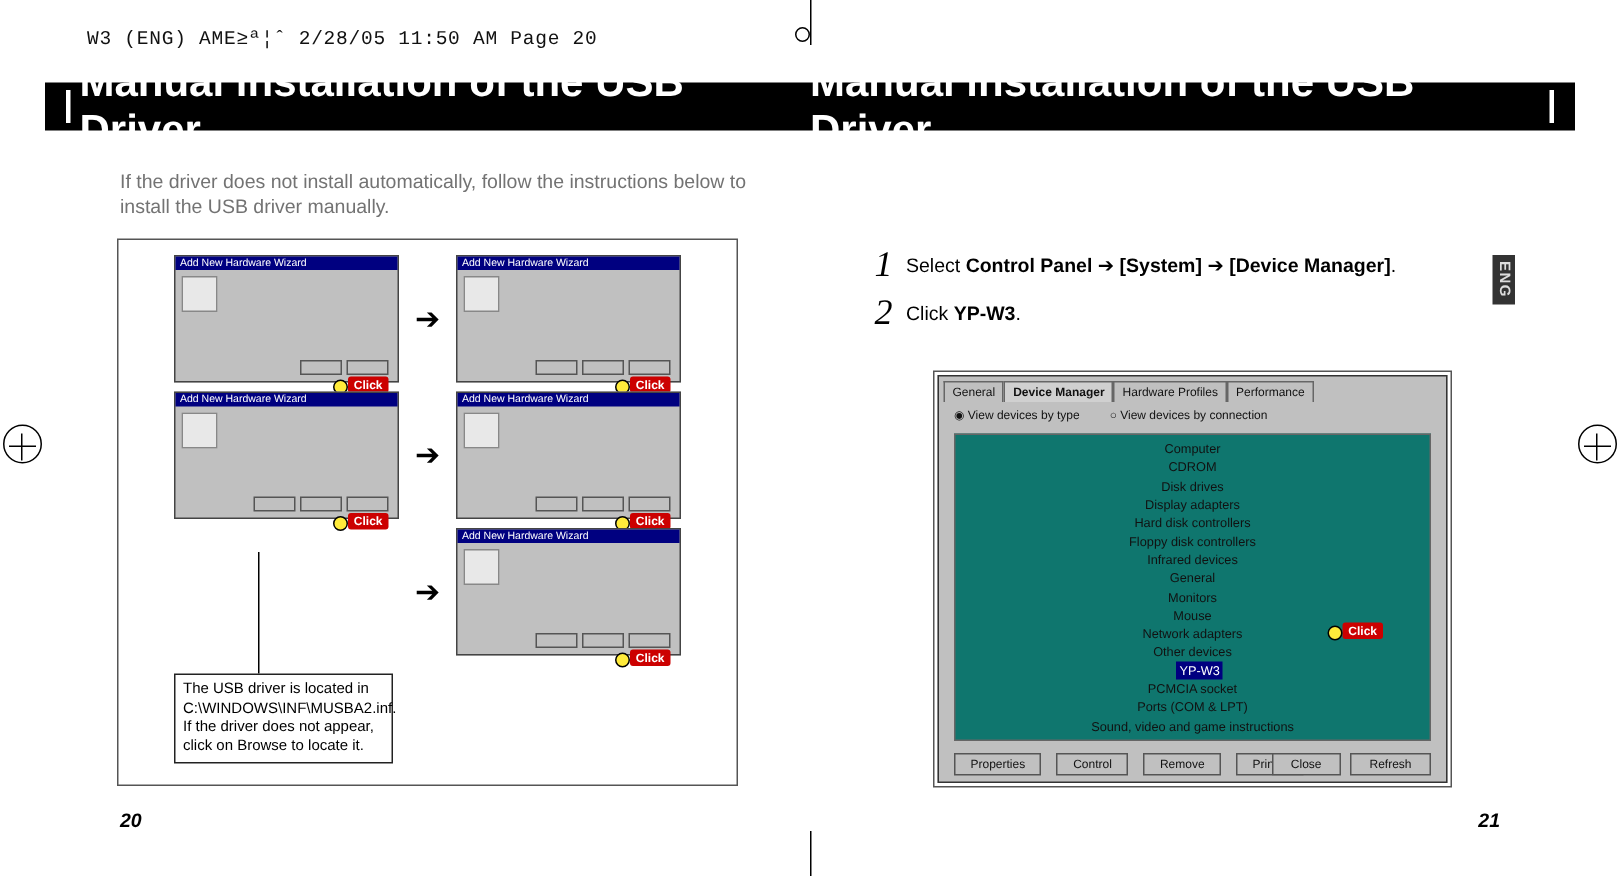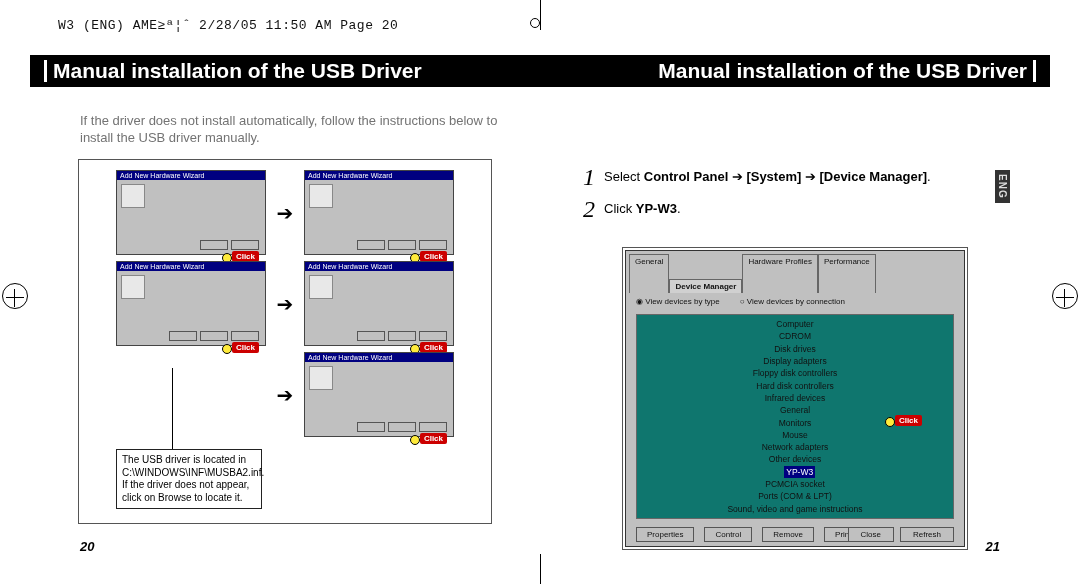--- a/index.html
+++ b/index.html
@@ -36,21 +36,21 @@
   .side-circle.left { left:2px; }
   .side-circle.right{ right:2px; }
 
   .header-bar {
     position:absolute;
     left:30px; right:30px;
     top:55px;
     height:32px;
     background:#000;
     color:#fff;
-    font-size:21px;
+    font-size:28px;
     font-weight:bold;
     display:flex;
     justify-content:space-between;
     align-items:center;
     padding:4px 8px;
   }
   .header-bar .left-title { display:flex; align-items:center; }
   .header-bar .right-title{ display:flex; align-items:center; }
   .header-bar .pipe { display:inline-block; width:3px; height:22px; background:#fff; margin:0 6px; }
 
@@ -225,21 +225,21 @@
     padding:3px 3px 0 3px;
   }
   .tab {
     background:#c0c0c0;
     border:1px solid #666;
     border-bottom:none;
     font-size:8px;
     padding:2px 5px;
     position:relative;
   }
-  .tab.active{ font-weight:bold; background:#d0d0d0;margin-top:25px; }
+  .tab.active{ font-weight:bold; background:#d0d0d0; }
   .radio-row { padding:4px 10px; font-size:8px; display:flex; gap:20px; }
   .tree {
     margin:4px 10px;
     border:1px solid #666;
     background:#0f766e;
     padding:3px 2px;
     font-size:8.5px;
     line-height:1.45;
     text-align:center;
   }
@@ -406,22 +406,22 @@
       </div>
       <div class="radio-row">
         <span>◉ <span>View devices by type</span></span>
         <span>○ <span>View devices by connection</span></span>
       </div>
       <div class="tree">
         <div class="node">Computer</div>
         <div class="node">  CDROM</div>
         <div class="node">  Disk drives</div>
         <div class="node">  Display adapters</div>
+        <div class="node">  Hard disk controllers</div>
         <div class="node">  Floppy disk controllers</div>
-        <div class="node">  Hard disk controllers</div>
         <div class="node">  Infrared devices</div>
         <div class="node">  General</div>
         <div class="node">  Monitors</div>
         <div class="node">  Mouse</div>
         <div class="node">  Network adapters</div>
         <div class="node">  Other devices</div>
         <div class="node">&nbsp;&nbsp;&nbsp;&nbsp;<span class="sel">YP-W3</span></div>
         <div class="node">  PCMCIA socket</div>
         <div class="node">  Ports (COM &amp; LPT)</div>
         <div class="node">  Sound, video and game instructions</div>

